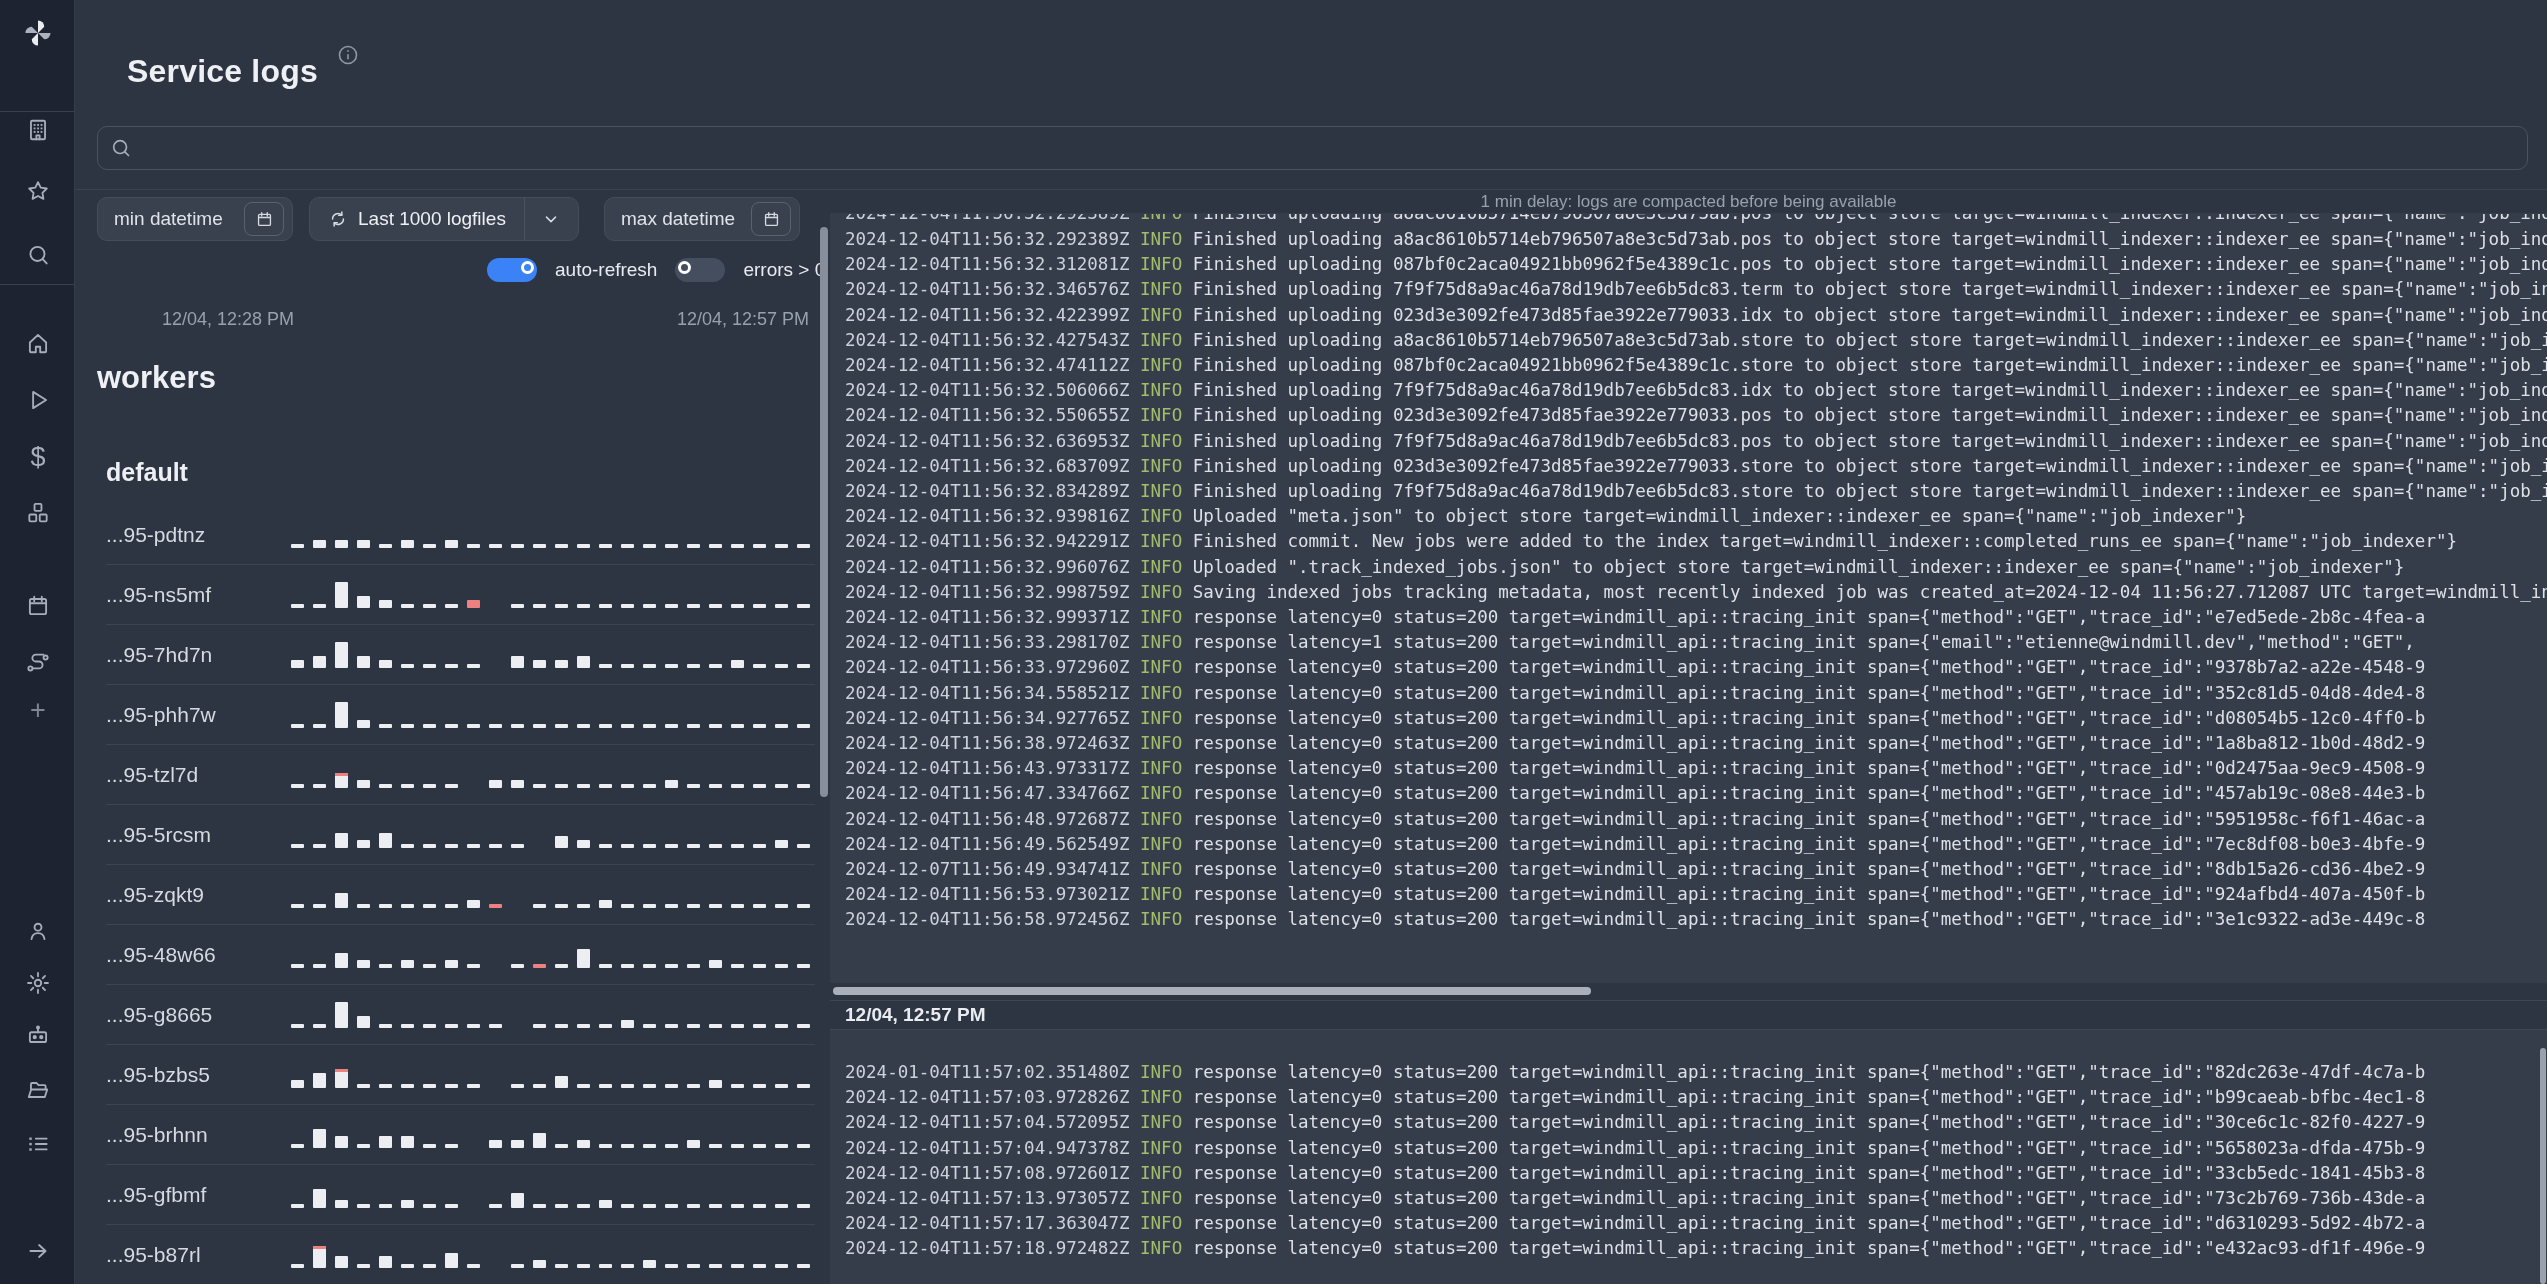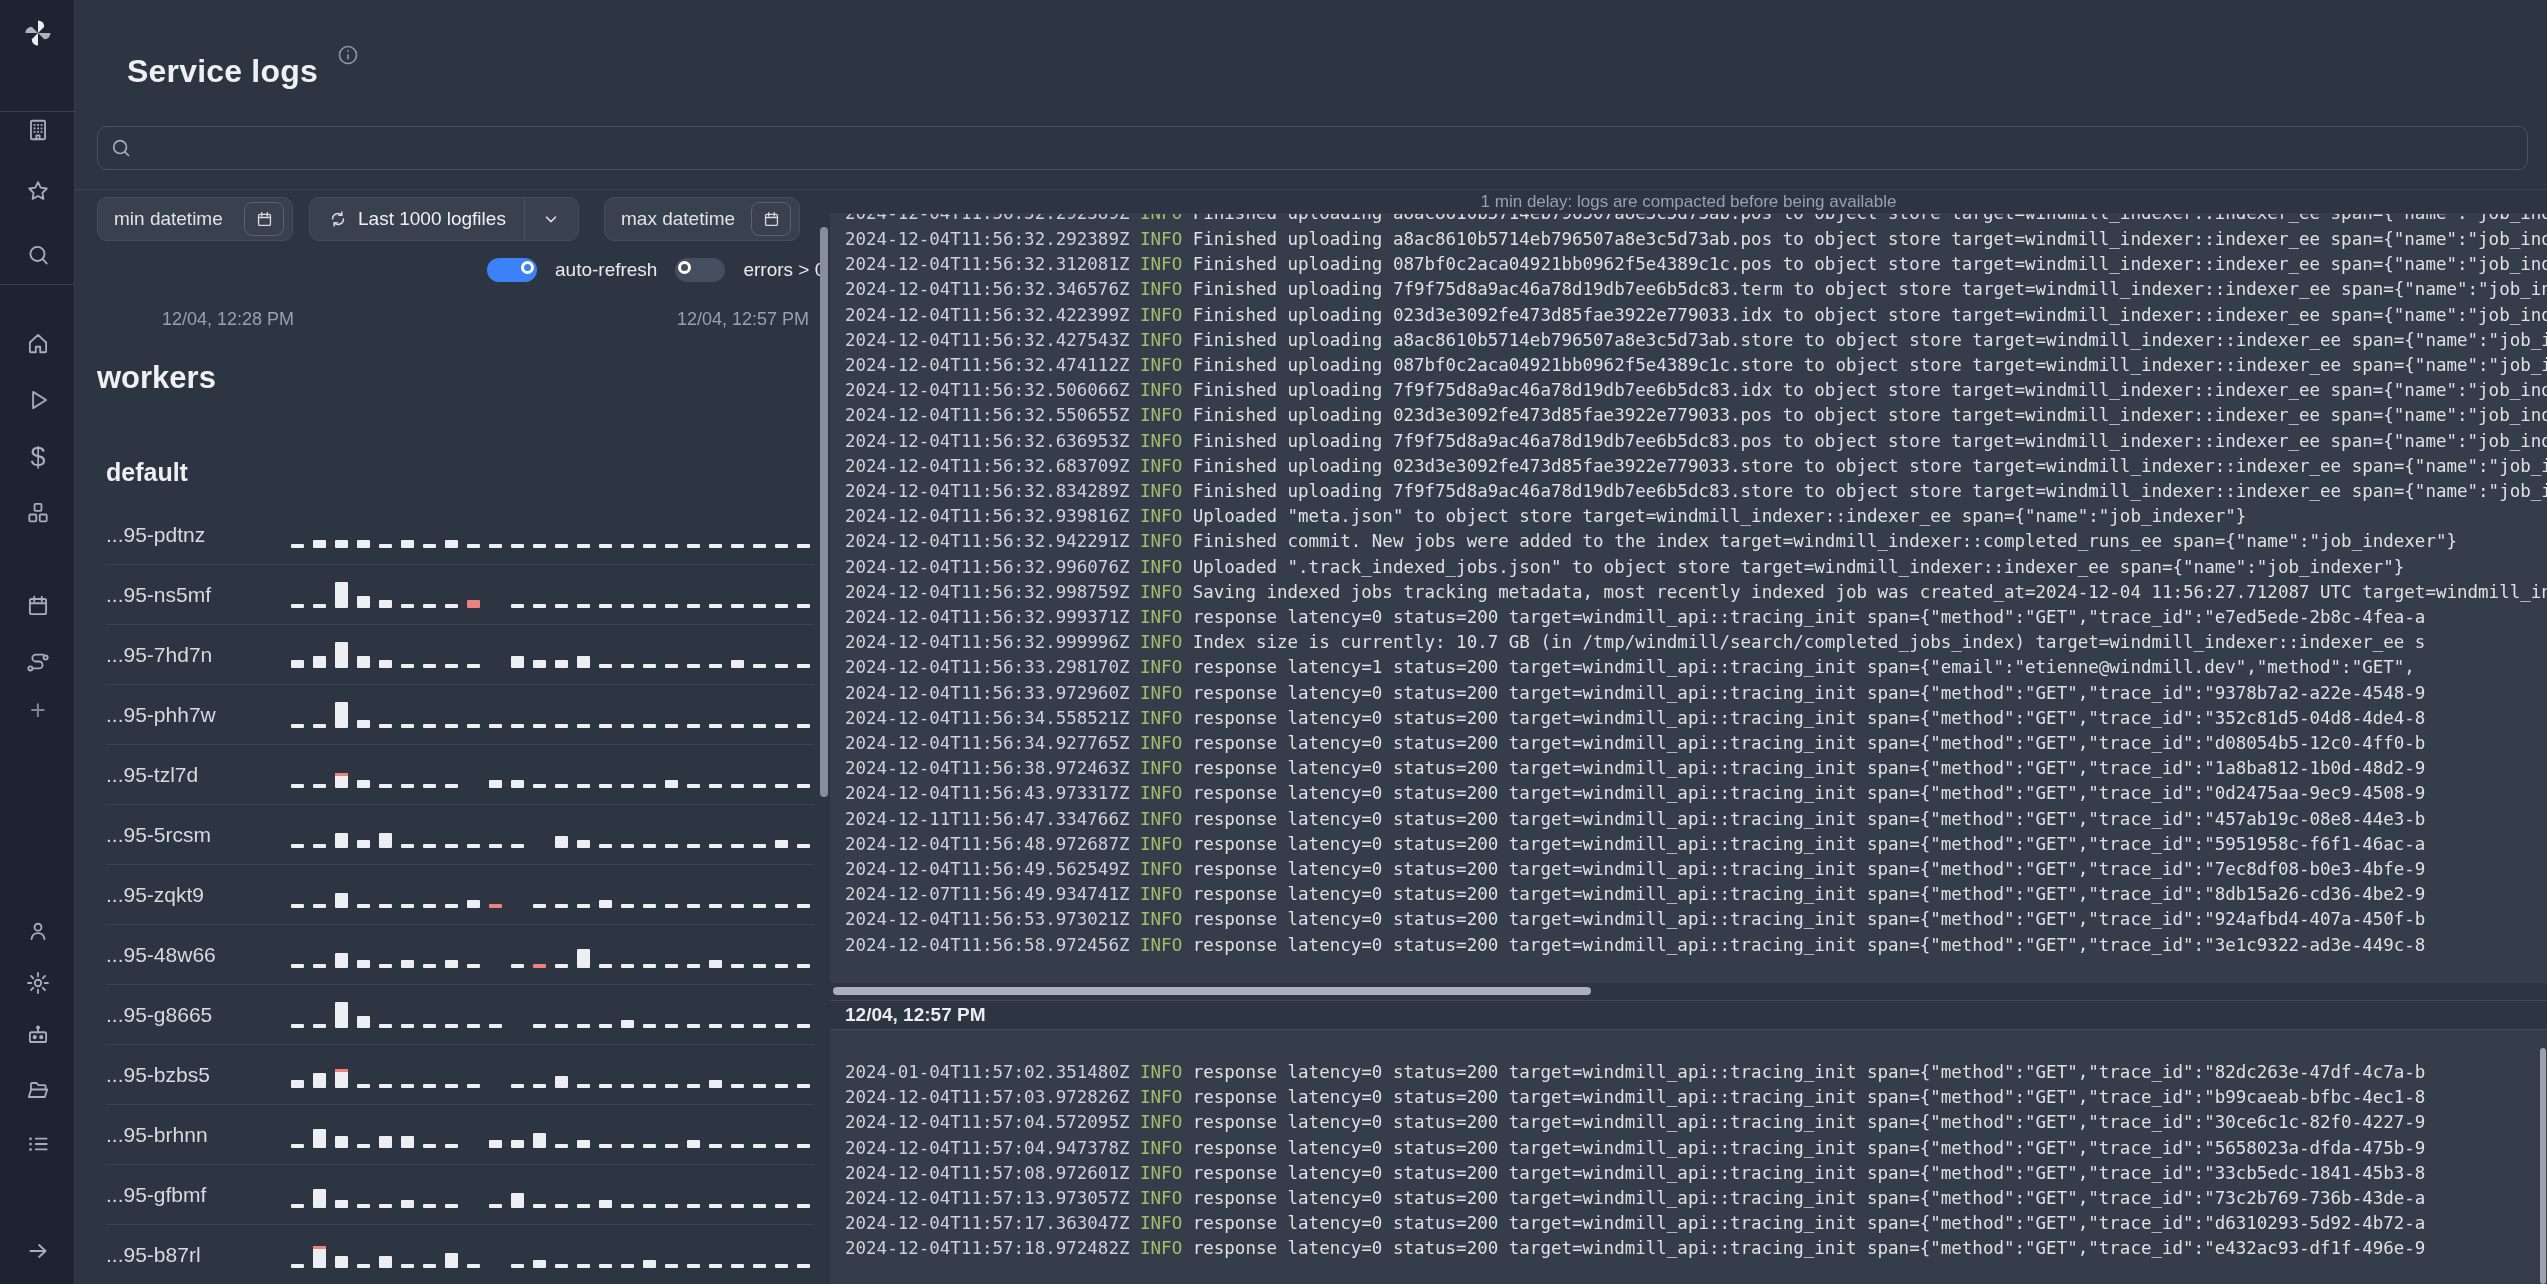--- a/index.html
+++ b/index.html
@@ -711,36 +711,35 @@
   <div class="logline"><span class="ts">2024-12-04T11:56:32.939816Z</span><span class="lvl"> INFO </span><span class="msg">Uploaded "meta.json" to object store target=windmill_indexer::indexer_ee span={"name":"job_indexer"}</span></div>
 
   <div class="logline"><span class="ts">2024-12-04T11:56:32.942291Z</span><span class="lvl"> INFO </span><span class="msg">Finished commit. New jobs were added to the index target=windmill_indexer::completed_runs_ee span={"name":"job_indexer"}</span></div>
 
   <div class="logline"><span class="ts">2024-12-04T11:56:32.996076Z</span><span class="lvl"> INFO </span><span class="msg">Uploaded ".track_indexed_jobs.json" to object store target=windmill_indexer::indexer_ee span={"name":"job_indexer"}</span></div>
 
   <div class="logline"><span class="ts">2024-12-04T11:56:32.998759Z</span><span class="lvl"> INFO </span><span class="msg">Saving indexed jobs tracking metadata, most recently indexed job was created_at=2024-12-04 11:56:27.712087 UTC target=windmill_indexer::indexer_ee</span></div>
 
   <div class="logline"><span class="ts">2024-12-04T11:56:32.999371Z</span><span class="lvl"> INFO </span><span class="msg">response latency=0 status=200 target=windmill_api::tracing_init span={"method":"GET","trace_id":"e7ed5ede-2b8c-4fea-a</span></div>
 
-  <div class="logline"><span class="ts">2024-12-04T11:56:32.999996Z</span><span class="lvl"> INFO </span><span class="msg">Index size is currently: 10.7 GB (in /tmp/windmill/search/completed_jobs_index) target=windmill_indexer::indexer_ee s</span></div>
 
   <div class="logline"><span class="ts">2024-12-04T11:56:33.298170Z</span><span class="lvl"> INFO </span><span class="msg">response latency=1 status=200 target=windmill_api::tracing_init span={"email":"etienne@windmill.dev","method":"GET",</span></div>
 
   <div class="logline"><span class="ts">2024-12-04T11:56:33.972960Z</span><span class="lvl"> INFO </span><span class="msg">response latency=0 status=200 target=windmill_api::tracing_init span={"method":"GET","trace_id":"9378b7a2-a22e-4548-9</span></div>
 
   <div class="logline"><span class="ts">2024-12-04T11:56:34.558521Z</span><span class="lvl"> INFO </span><span class="msg">response latency=0 status=200 target=windmill_api::tracing_init span={"method":"GET","trace_id":"352c81d5-04d8-4de4-8</span></div>
 
 
   <div class="logline"><span class="ts">2024-12-04T11:56:34.927765Z</span><span class="lvl"> INFO </span><span class="msg">response latency=0 status=200 target=windmill_api::tracing_init span={"method":"GET","trace_id":"d08054b5-12c0-4ff0-b</span></div>
 
   <div class="logline"><span class="ts">2024-12-04T11:56:38.972463Z</span><span class="lvl"> INFO </span><span class="msg">response latency=0 status=200 target=windmill_api::tracing_init span={"method":"GET","trace_id":"1a8ba812-1b0d-48d2-9</span></div>
 
   <div class="logline"><span class="ts">2024-12-04T11:56:43.973317Z</span><span class="lvl"> INFO </span><span class="msg">response latency=0 status=200 target=windmill_api::tracing_init span={"method":"GET","trace_id":"0d2475aa-9ec9-4508-9</span></div>
 
-  <div class="logline"><span class="ts">2024-12-11T11:56:47.334766Z</span><span class="lvl"> INFO </span><span class="msg">response latency=0 status=200 target=windmill_api::tracing_init span={"method":"GET","trace_id":"457ab19c-08e8-44e3-b</span></div>
+  <div class="logline"><span class="ts">2024-12-04T11:56:47.334766Z</span><span class="lvl"> INFO </span><span class="msg">response latency=0 status=200 target=windmill_api::tracing_init span={"method":"GET","trace_id":"457ab19c-08e8-44e3-b</span></div>
 
   <div class="logline"><span class="ts">2024-12-04T11:56:48.972687Z</span><span class="lvl"> INFO </span><span class="msg">response latency=0 status=200 target=windmill_api::tracing_init span={"method":"GET","trace_id":"5951958c-f6f1-46ac-a</span></div>
 
   <div class="logline"><span class="ts">2024-12-04T11:56:49.562549Z</span><span class="lvl"> INFO </span><span class="msg">response latency=0 status=200 target=windmill_api::tracing_init span={"method":"GET","trace_id":"7ec8df08-b0e3-4bfe-9</span></div>
 
   <div class="logline"><span class="ts">2024-12-07T11:56:49.934741Z</span><span class="lvl"> INFO </span><span class="msg">response latency=0 status=200 target=windmill_api::tracing_init span={"method":"GET","trace_id":"8db15a26-cd36-4be2-9</span></div>
 
   <div class="logline"><span class="ts">2024-12-04T11:56:53.973021Z</span><span class="lvl"> INFO </span><span class="msg">response latency=0 status=200 target=windmill_api::tracing_init span={"method":"GET","trace_id":"924afbd4-407a-450f-b</span></div>
 
   <div class="logline"><span class="ts">2024-12-04T11:56:58.972456Z</span><span class="lvl"> INFO </span><span class="msg">response latency=0 status=200 target=windmill_api::tracing_init span={"method":"GET","trace_id":"3e1c9322-ad3e-449c-8</span></div>

